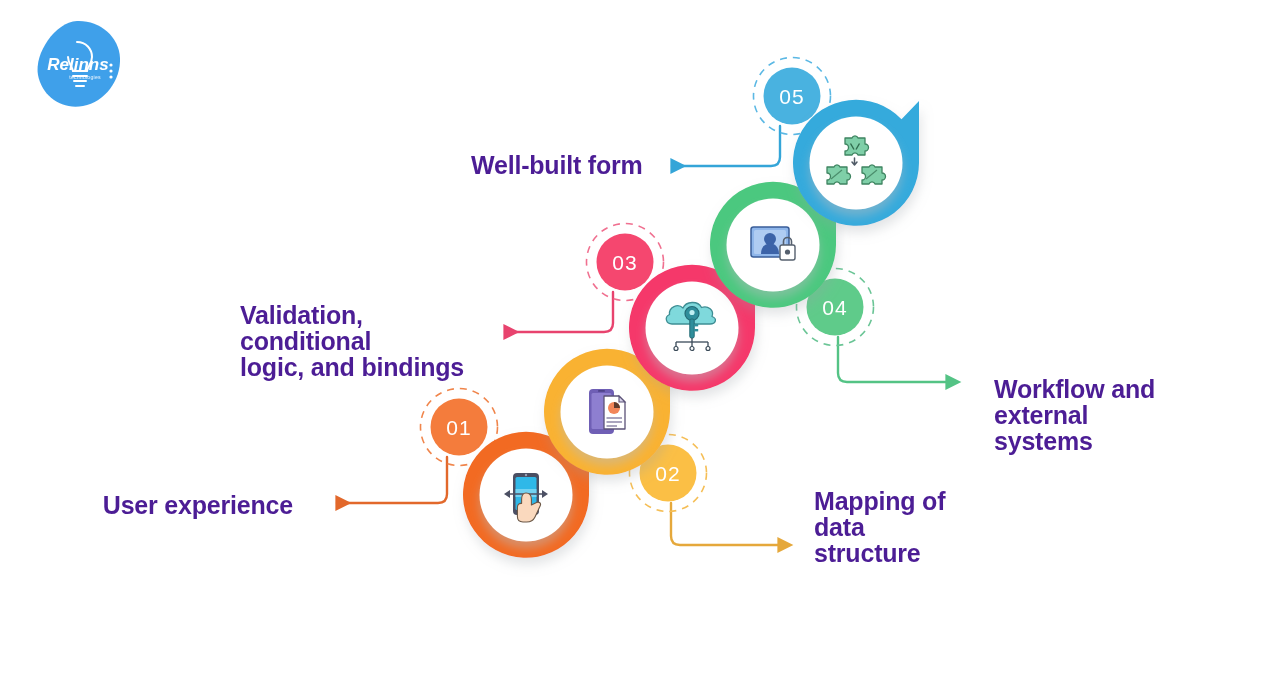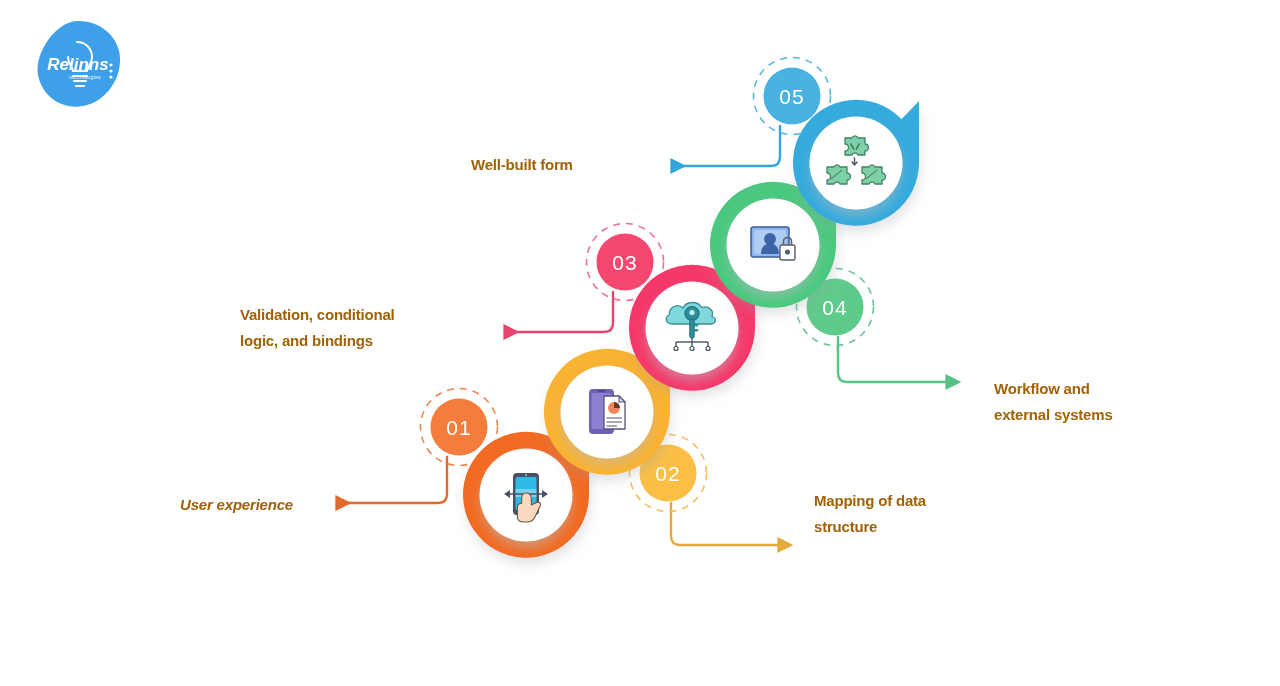--- a/index.html
+++ b/index.html
@@ -20,29 +20,29 @@
     width: 1280px;
     height: 686px;
   }
   #stage svg {
     display: block;
     width: 1280px;
     height: 686px;
   }
   .label {
     position: absolute;
-    color: #a16207;
+    color: #4c1d95;
     font-family: "Liberation Sans", sans-serif;
-    font-size: 15px;
+    font-size: 25px;
     font-weight: bold;
     line-height: 26px;
     letter-spacing: -0.2px;
     white-space: pre-line;
   }
-  .label.right-align { text-align: right; font-style: italic; }
+  .label.right-align { text-align: right; }
   .label.center-align { text-align: left; }
   .label.left-align { text-align: left; }
 
   .logo-wrap {
     position: absolute;
     left: 33px;
     top: 18px;
     width: 90px;
     height: 95px;
   }

